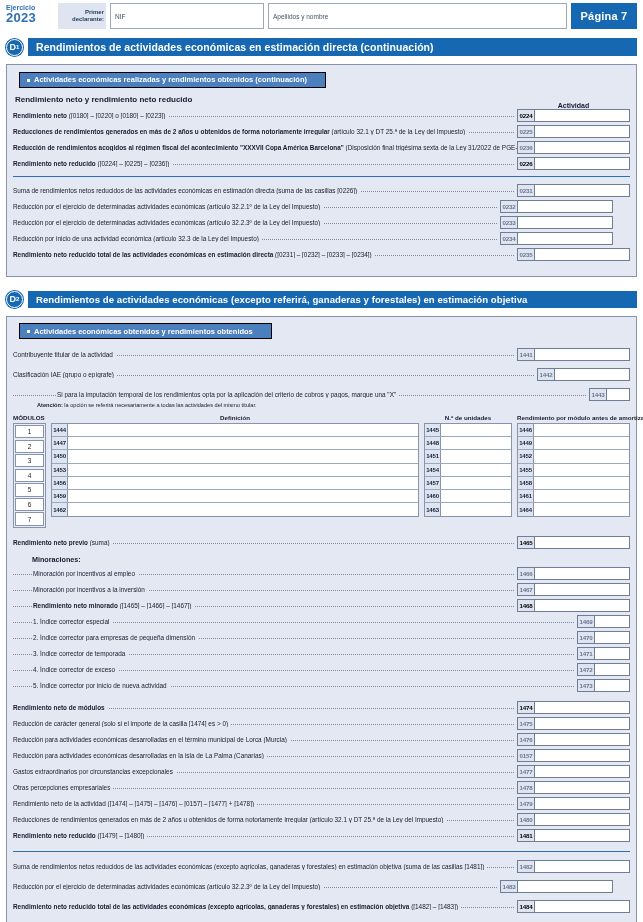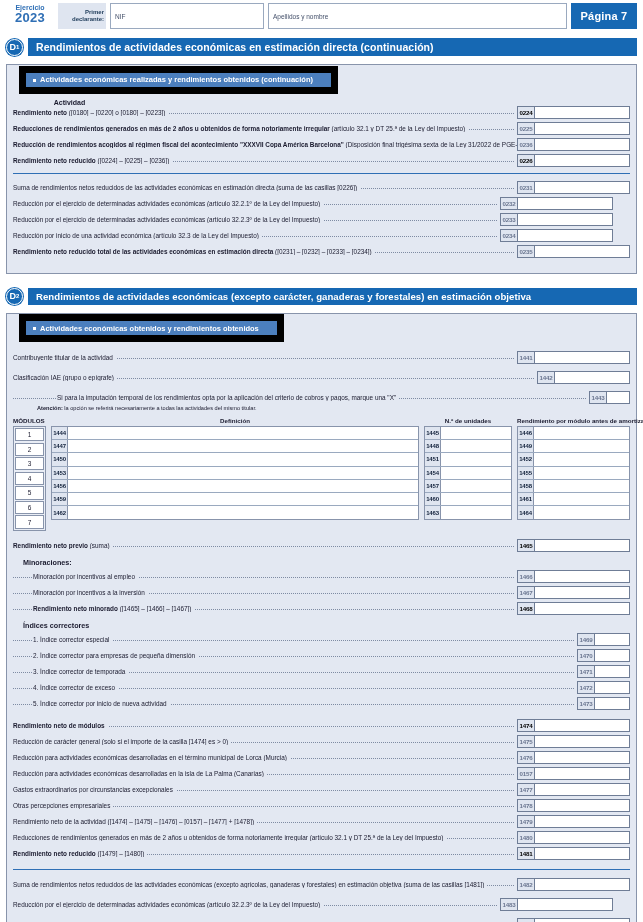--- a/index.html
+++ b/index.html
@@ -7,21 +7,21 @@
     width: 643px; height: 922px;
     background: #ffffff;
     font-family: "Liberation Sans", sans-serif;
     color: #1a1a2e;
     overflow: hidden;
   }
   .page { position: relative; width: 643px; height: 922px; padding: 0 6px; }
 
   
   .topbar { display: flex; align-items: stretch; height: 26px; margin-top: 3px; gap: 4px; }
-  .ejercicio { width: 48px; text-align: center; color: #2f6fb5; line-height: 1.05; padding-top: 1px; }
+  .ejercicio { width: 48px; text-align: left; color: #2f6fb5; line-height: 1.05; padding-top: 1px; }
   .ejercicio .lbl { font-size: 7px; font-weight: 700; }
   .ejercicio .yr { font-size: 13px; font-weight: 700; letter-spacing: .3px; }
   .declarante-lbl {
     width: 48px; font-size: 6px; font-weight: 700; color: #24405e;
     text-align: right; line-height: 1.15; padding: 6px 2px 0 0;
     background: #dfe5f0;
   }
   .fld { background: #fff; border: 1px solid #9aa9bf; position: relative; }
   .fld .ph { position: absolute; left: 4px; top: 50%; transform: translateY(-50%); font-size: 6.5px; color: #44506a; }
   .nif-fld { width: 154px; }
@@ -46,21 +46,21 @@
 
   
   .outer {
     border: 1px solid #8894ab; background: #e3e8f2; margin-top: 8px;
     position: relative; padding: 3px 6px 6px 6px;
   }
   .sub-banner {
     display: inline-block; background: #4b7fbe; color: #fff;
     font-size: 7.5px; font-weight: 700; padding: 2.5px 18px 2.5px 7px;
     margin: -11px 0 0 6px; position: relative; z-index: 3;
-    border: 7px solid #000000; white-space: nowrap;
+    border: 1px solid #000000; white-space: nowrap;
   }
   .sub-banner .dot { display:inline-block; width:3px; height:3px; background:#fff; vertical-align: middle; margin-right: 4px; }
   .outer-inner { padding-top: 5px; }
 
   
   .blk-head { font-size: 8px; font-weight: 700; margin: 2px 0 5px 2px; }
   .col-head { font-size: 7px; font-weight: 700; text-align: center; }
 
   .row { display: flex; align-items: center; min-height: 13px; margin-bottom: 3px; }
   .row .txt {
@@ -111,21 +111,21 @@
   .mod-cell .mfield { flex: 1; background: #fff; }
   .mod-num {
     height: 13.2px; border: 1px solid #8894ab; background: #fff; margin-bottom: 1.4px;
     font-size: 6.5px; display: flex; align-items: center; justify-content: center; font-weight: 400;
   }
   .mod-num:last-child { margin-bottom: 0; }
   .mod-numbox { border: 1px solid #8894ab; background: #e9edf5; padding: 1px; }
 
   .fine { font-size: 5.6px; margin: 1px 0 0 24px; }
   .fine b { font-weight: 700; }
-  .sub-lbl { font-size: 7.2px; font-weight: 700; margin: 4px 0 3px 10px; }
+  .sub-lbl { font-size: 7.2px; font-weight: 700; margin: 4px 0 3px 19px; }
   .indent { padding-left: 22px; }
   .indent2 { padding-left: 10px; }
 </style>
 </head>
 <body>
 
 <div class="page">
 
   <div class="topbar">
     <div class="ejercicio">
@@ -150,20 +150,21 @@
     <div class="sec-title">Rendimientos de actividades económicas en estimación directa (continuación)</div>
   </div>
 
   <div class="outer">
     <div class="sub-banner">
       <span class="dot"></span><span>Actividades económicas realizadas y rendimientos obtenidos (continuación)</span>
     </div>
     <div class="outer-inner">
 
       <div style="display:flex;align-items:flex-end;">
+        <div style="flex:1" class="blk-head">Rendimiento neto y rendimiento neto reducido</div>
         <div style="width:113px" class="col-head">Actividad</div>
       </div>
 
       <div>
         <div class="row">
           <div class="txt"><span class="dots"></span><span class="t"><b class="lead">Rendimiento neto</b> <span class="norm">([0180] – [0220] o [0180] – [0223])</span></span></div>
           <div class="cell">
             <div class="code bold">0224</div>
             <div class="box b-wide"></div>
           </div>
@@ -232,21 +233,21 @@
       </div>
       <div style="height:6px"></div>
     </div>
   </div>
 
   <div class="sec-banner" style="margin-top:14px;">
     <div class="sec-badge">
       <span>D</span>
         <sub>2</sub>
     </div>
-    <div class="sec-title" style="font-size:9.6px">Rendimientos de actividades económicas (excepto carácter, ganaderas y forestales) en estimación objetiva</div>
+    <div class="sec-title" style="font-size:9.6px">Rendimientos de actividades económicas (excepto referirá, ganaderas y forestales) en estimación objetiva</div>
   </div>
 
   <div class="outer">
     <div class="sub-banner">
       <span class="dot"></span><span>Actividades económicas obtenidos y rendimientos obtenidos</span>
     </div>
     <div class="outer-inner">
 
       <div class="row" style="margin-top:4px;margin-bottom:7px">
         <div class="txt"><span class="dots"></span><span class="t"><span class="norm">Contribuyente titular de la actividad</span></span></div>
@@ -412,21 +413,20 @@
         </div>
       </div>
       <div class="row">
         <div class="txt indent2"><span class="dots"></span><span class="t" style="margin-left:10px"><b class="lead">Rendimiento neto minorado</b> <span class="norm">([1465] – [1466] – [1467])</span></span></div>
         <div class="cell">
           <div class="code bold">1468</div>
           <div class="box b-wide"></div>
         </div>
       </div>
 
-      <div class="sub-lbl" style="margin-top:6px">Índices correctores</div>
 
       <div class="row">
         <div class="txt indent2"><span class="dots"></span><span class="t" style="margin-left:10px"><span class="norm">1.  Índice corrector especial</span></span></div>
         <div class="cell">
           <div class="code faint">1469</div>
           <div class="box b-small"></div>
         </div>
       </div>
       <div class="row">
         <div class="txt indent2"><span class="dots"></span><span class="t" style="margin-left:10px"><span class="norm">2.  Índice corrector para empresas de pequeña dimensión</span></span></div>

